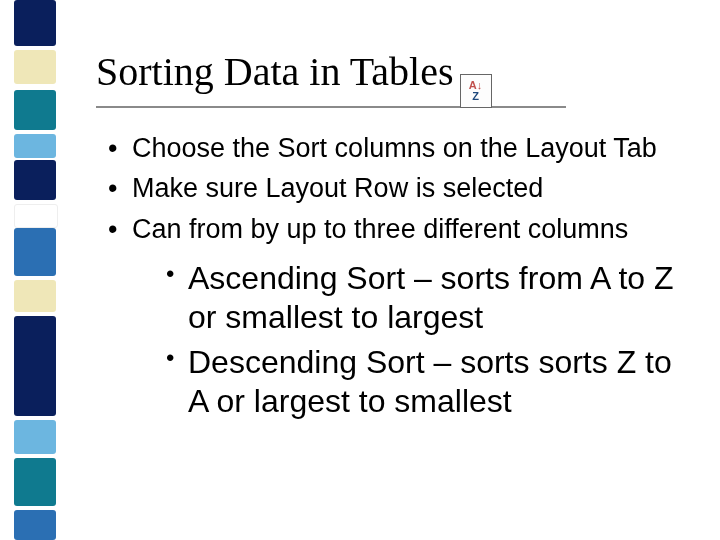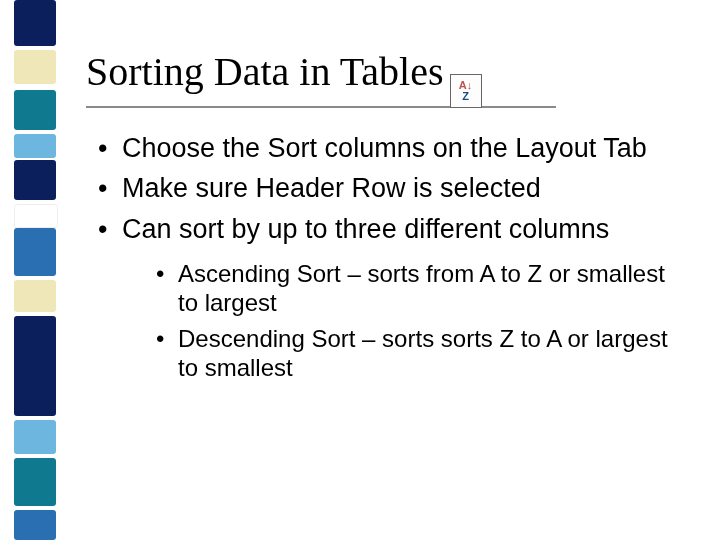--- a/index.html
+++ b/index.html
@@ -25,21 +25,21 @@
     width: 42px;
   }
   .bar {
     position: absolute;
     left: 0;
     width: 100%;
     border-radius: 3px;
   }
   .content {
     position: absolute;
-    left: 86px;
+    left: 96px;
     top: 48px;
     right: 40px;
   }
   .title-line {
     display: flex;
     align-items: baseline;
     gap: 6px;
   }
   .title {
     font-family: "Times New Roman", Times, serif;
@@ -92,21 +92,21 @@
     font-size: 27px;
   }
   ul.level2 {
     list-style: none;
     padding-left: 32px;
     margin: 14px 0 0 0;
   }
   ul.level2 > li {
     position: relative;
     padding-left: 24px;
-    font-size: 24px;
+    font-size: 32px;
     line-height: 1.22;
     margin-bottom: 6px;
     color: #000;
   }
   ul.level2 > li::before {
     content: "•";
     position: absolute;
     left: 2px;
     top: 0;
     color: #000;
@@ -138,22 +138,22 @@
       <span class="title">Sorting Data in Tables</span>
       <span class="sort-icon-box">
         <span class="sort-icon-glyph" style="color:#c0504d;font-weight:bold;font-size:11px;">A↓</span>
         <span class="sort-icon-glyph" style="color:#1f497d;font-weight:bold;font-size:11px;">Z</span>
       </span>
     </div>
     <div class="title-underline"></div>
 
     <ul class="level1">
       <li><span>Choose the Sort columns on the Layout Tab</span></li>
-      <li><span>Make sure Header Row is selected</span></li>
-      <li><span>Can sort by up to three different columns</span>
+      <li><span>Make sure Layout Row is selected</span></li>
+      <li><span>Can from by up to three different columns</span>
         <ul class="level2">
           <li><span>Ascending Sort – sorts from A to Z or smallest to largest</span></li>
           <li><span>Descending Sort – sorts sorts Z to A or largest to smallest</span></li>
         </ul>
       </li>
     </ul>
   </div>
 
 </div>
 

